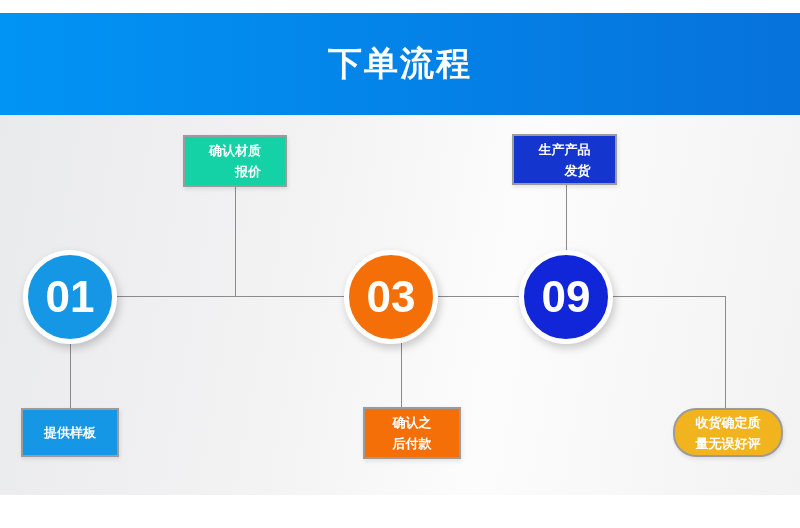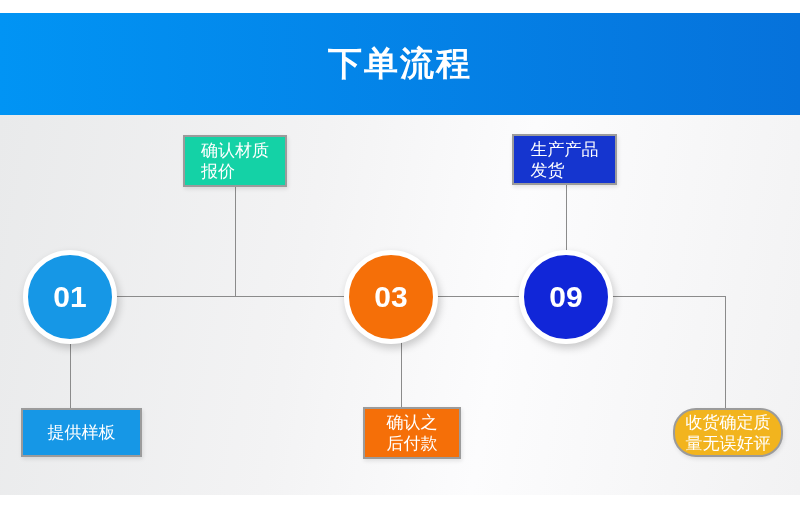--- a/index.html
+++ b/index.html
@@ -42,40 +42,40 @@
   .vline.v4 { left: 566px; top: 68px;  height: 114px; }
   .vline.v5 { left: 725px; top: 181px; height: 114px; }
 
   
   .circle {
     position: absolute; top: 135px;
     width: 84px; height: 84px;
     border: 5px solid #ffffff; border-radius: 50%;
     box-shadow: 2px 4px 9px rgba(0,0,0,0.20);
     display: flex; align-items: center; justify-content: center;
-    color: #ffffff; font-size: 30px; font-weight: bold;
+    color: #ffffff; font-size: 44px; font-weight: bold;
     z-index: 2; box-sizing: content-box;
   }
   .circle.c1 { left: 23px; }
   .circle.c2 { left: 188px; }
   .circle.c3 { left: 344px; justify-content: center; }
   .circle.c4 { left: 519px; }
   .circle.c5 { left: 678px; }
 
   
   .label-box {
     position: absolute;
     border: 2px solid #9B9B9B;
-    color: #ffffff; font-size: 17px; font-weight: normal; line-height: 21px;
+    color: #ffffff; font-size: 13px; font-weight: bold; line-height: 21px;
     display: flex; align-items: center; justify-content: center;
-    text-align: left; white-space: pre-line;
+    text-align: right; white-space: pre-line;
     z-index: 2; box-sizing: border-box;
     box-shadow: 1px 2px 4px rgba(0,0,0,0.10);
   }
-  .label-box.b1 { left: 21px;  top: 293px; width: 121px;  height: 49px; }
+  .label-box.b1 { left: 21px;  top: 293px; width: 98px;  height: 49px; }
   .label-box.b2 { left: 183px; top: 20px;  width: 104px; height: 52px; }
   .label-box.b3 { left: 347px; top: 292px; width: 98px;  height: 52px; }
   .label-box.b4 { left: 512px; top: 19px;  width: 105px; height: 51px; }
   .label-box.b5 { left: 673px; top: 293px; width: 110px; height: 49px; }
 </style>
 </head>
 <body>
 
 <div class="page">
 

